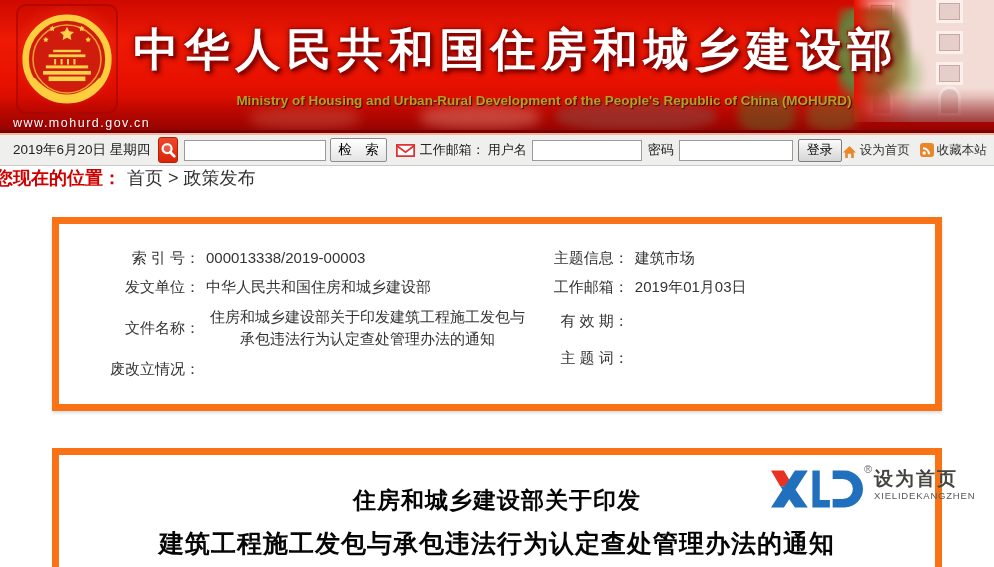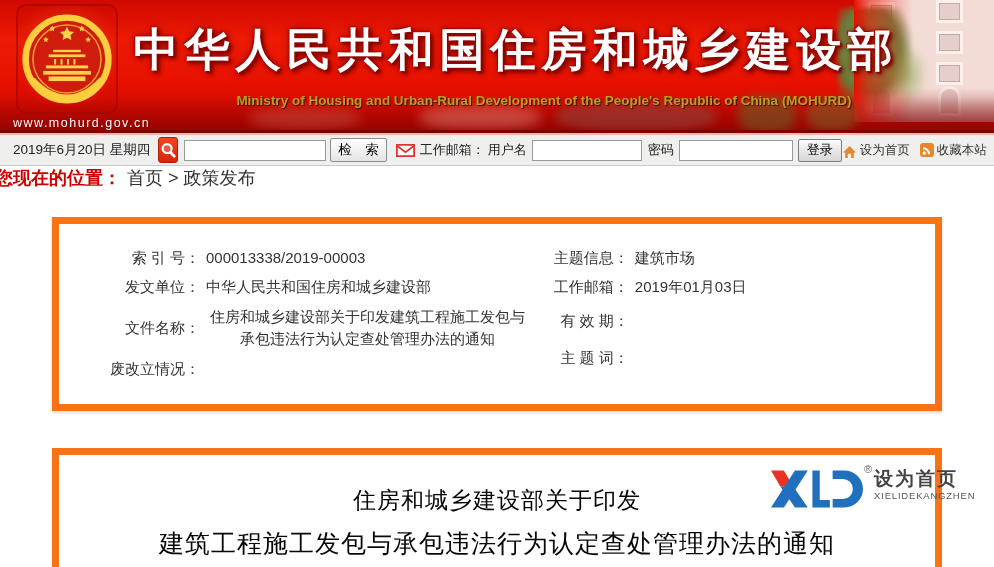--- a/index.html
+++ b/index.html
@@ -109,21 +109,21 @@
   .col-left .lbl { flex: none; width: 141px; text-align: right; }
   .col-right .lbl { flex: none; width: 100px; text-align: right; }
   .val { margin-left: 6px; text-align: center; }
   .irow.multi { align-items: center; }
   .irow.multi .val { max-width: 380px; line-height: 22px; }
   .col-right .r3 { margin-top: 14px; margin-bottom: 17px; }
   .col-right .r4 { margin-top: 6px; }
 
   
   .card2 { margin-top: 37px; position: relative; height: 150px; padding-top: 24px; }
-  .doc-title { text-align: center; font-weight: normal; color: #060606; }
+  .doc-title { text-align: center; font-weight: bold; color: #060606; }
   .doc-title1 { font-size: 23px; margin-top: 6px; letter-spacing: 1px; }
   .doc-title2 { font-size: 25px; margin-top: 11px; letter-spacing: 1px; }
   .watermark { position: absolute; left: 712px; top: 10px; display: flex; align-items: flex-start; z-index: 3; }
   .wm-reg { font-size: 11px; color: #6b6b6b; margin: -2px 2px 0 1px; }
   .wm-text { display: flex; flex-direction: column; margin-top: 4px; }
   .wm-name { font-size: 19px; font-weight: bold; color: #45443f; letter-spacing: 2px; line-height: 20px; }
   .wm-latin { font-size: 9.5px; color: #565656; letter-spacing: .8px; margin-top: 1px; }
 </style>
 </head>
 <body>

